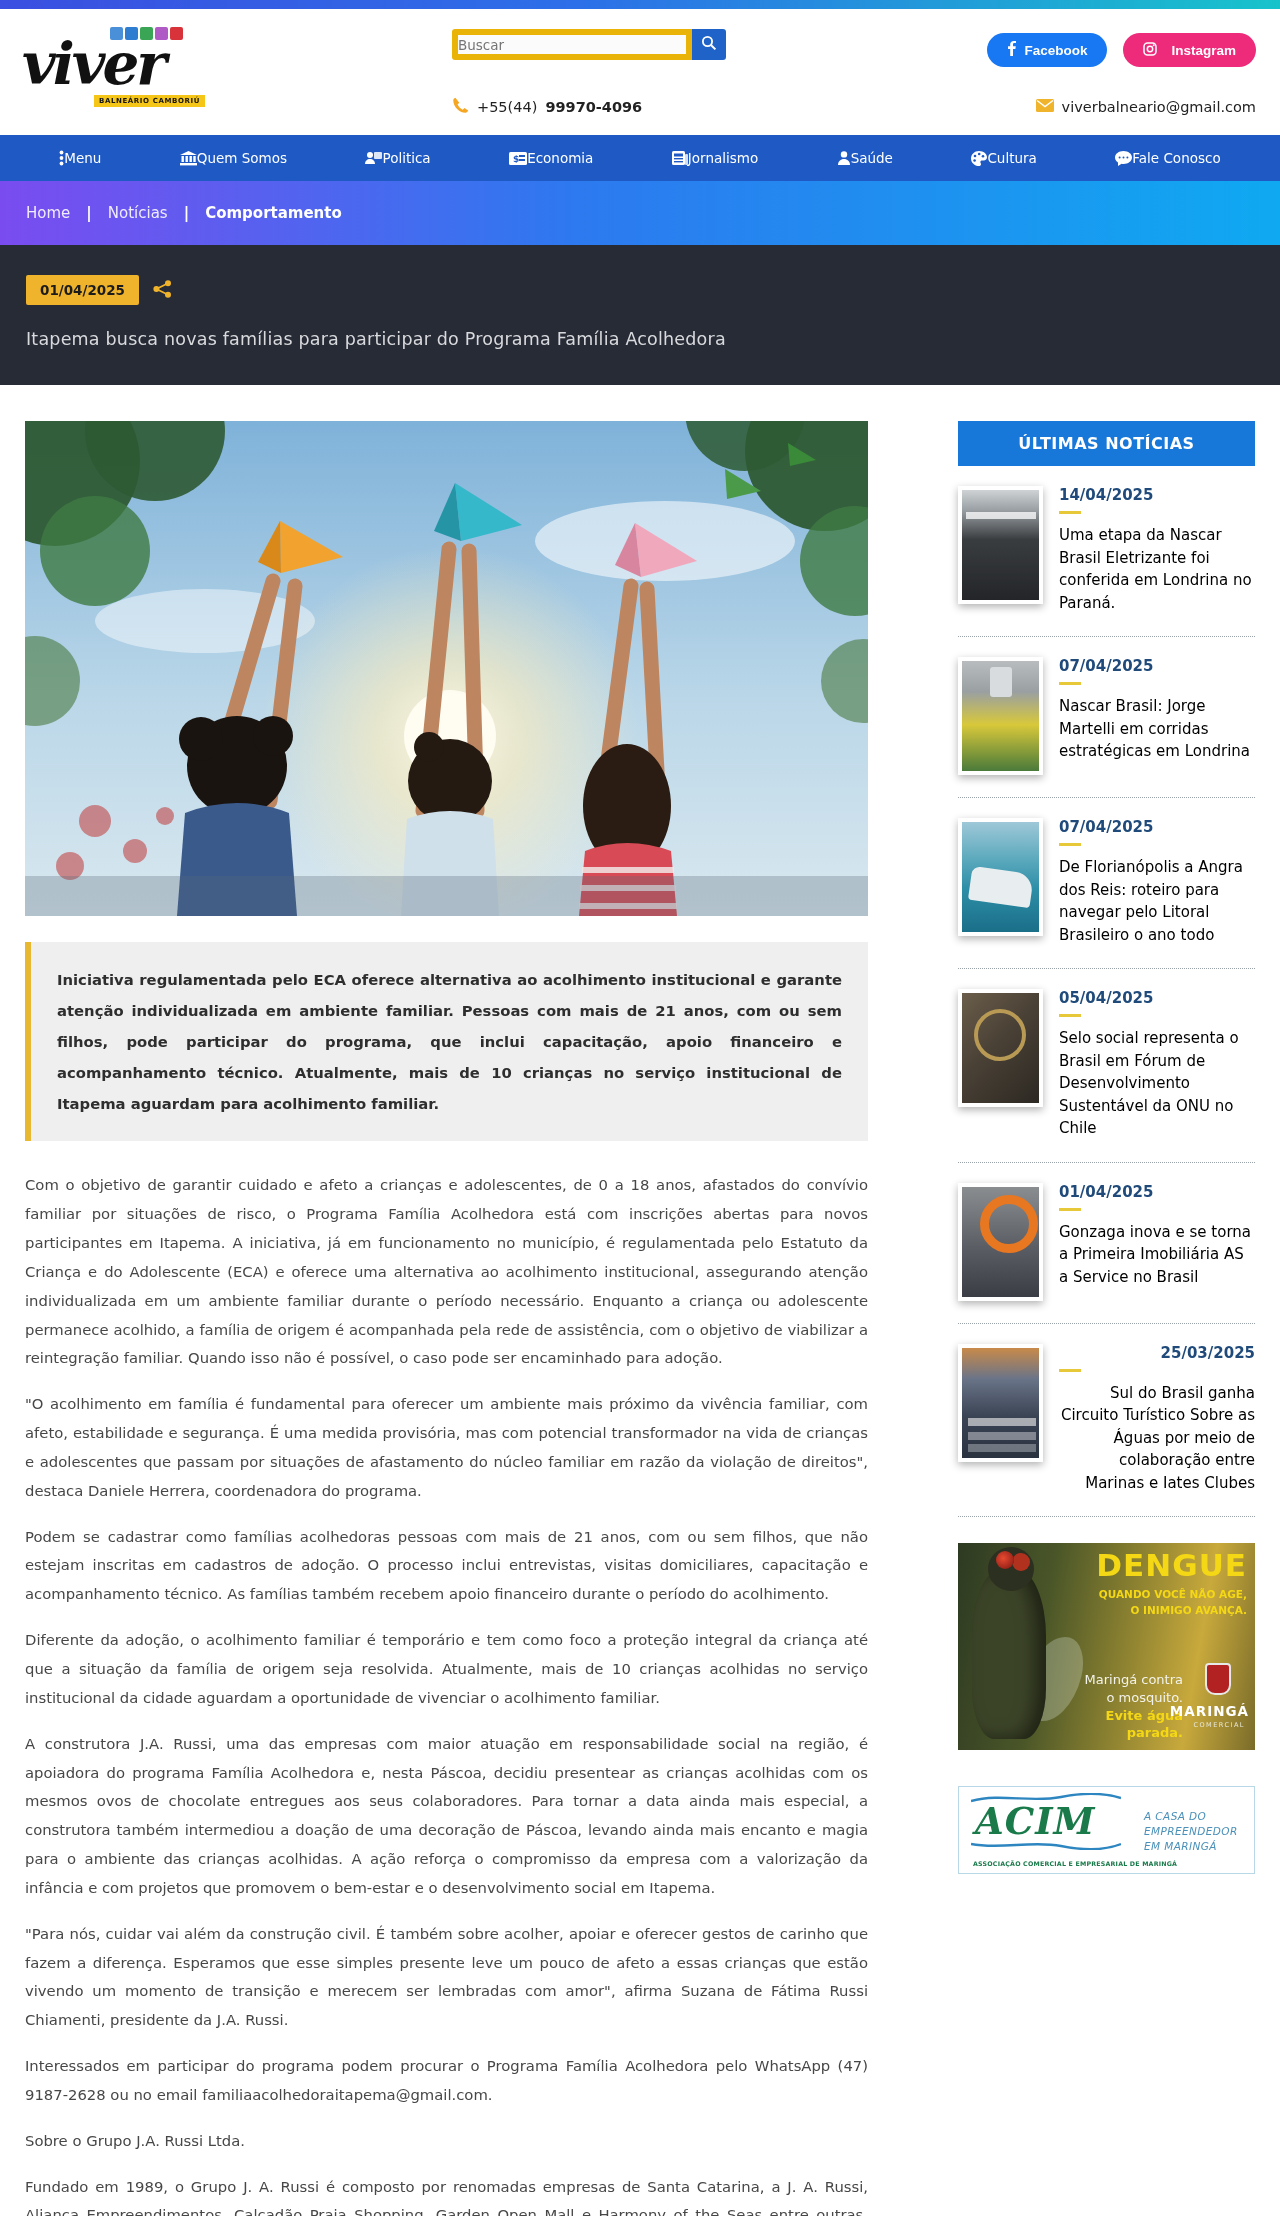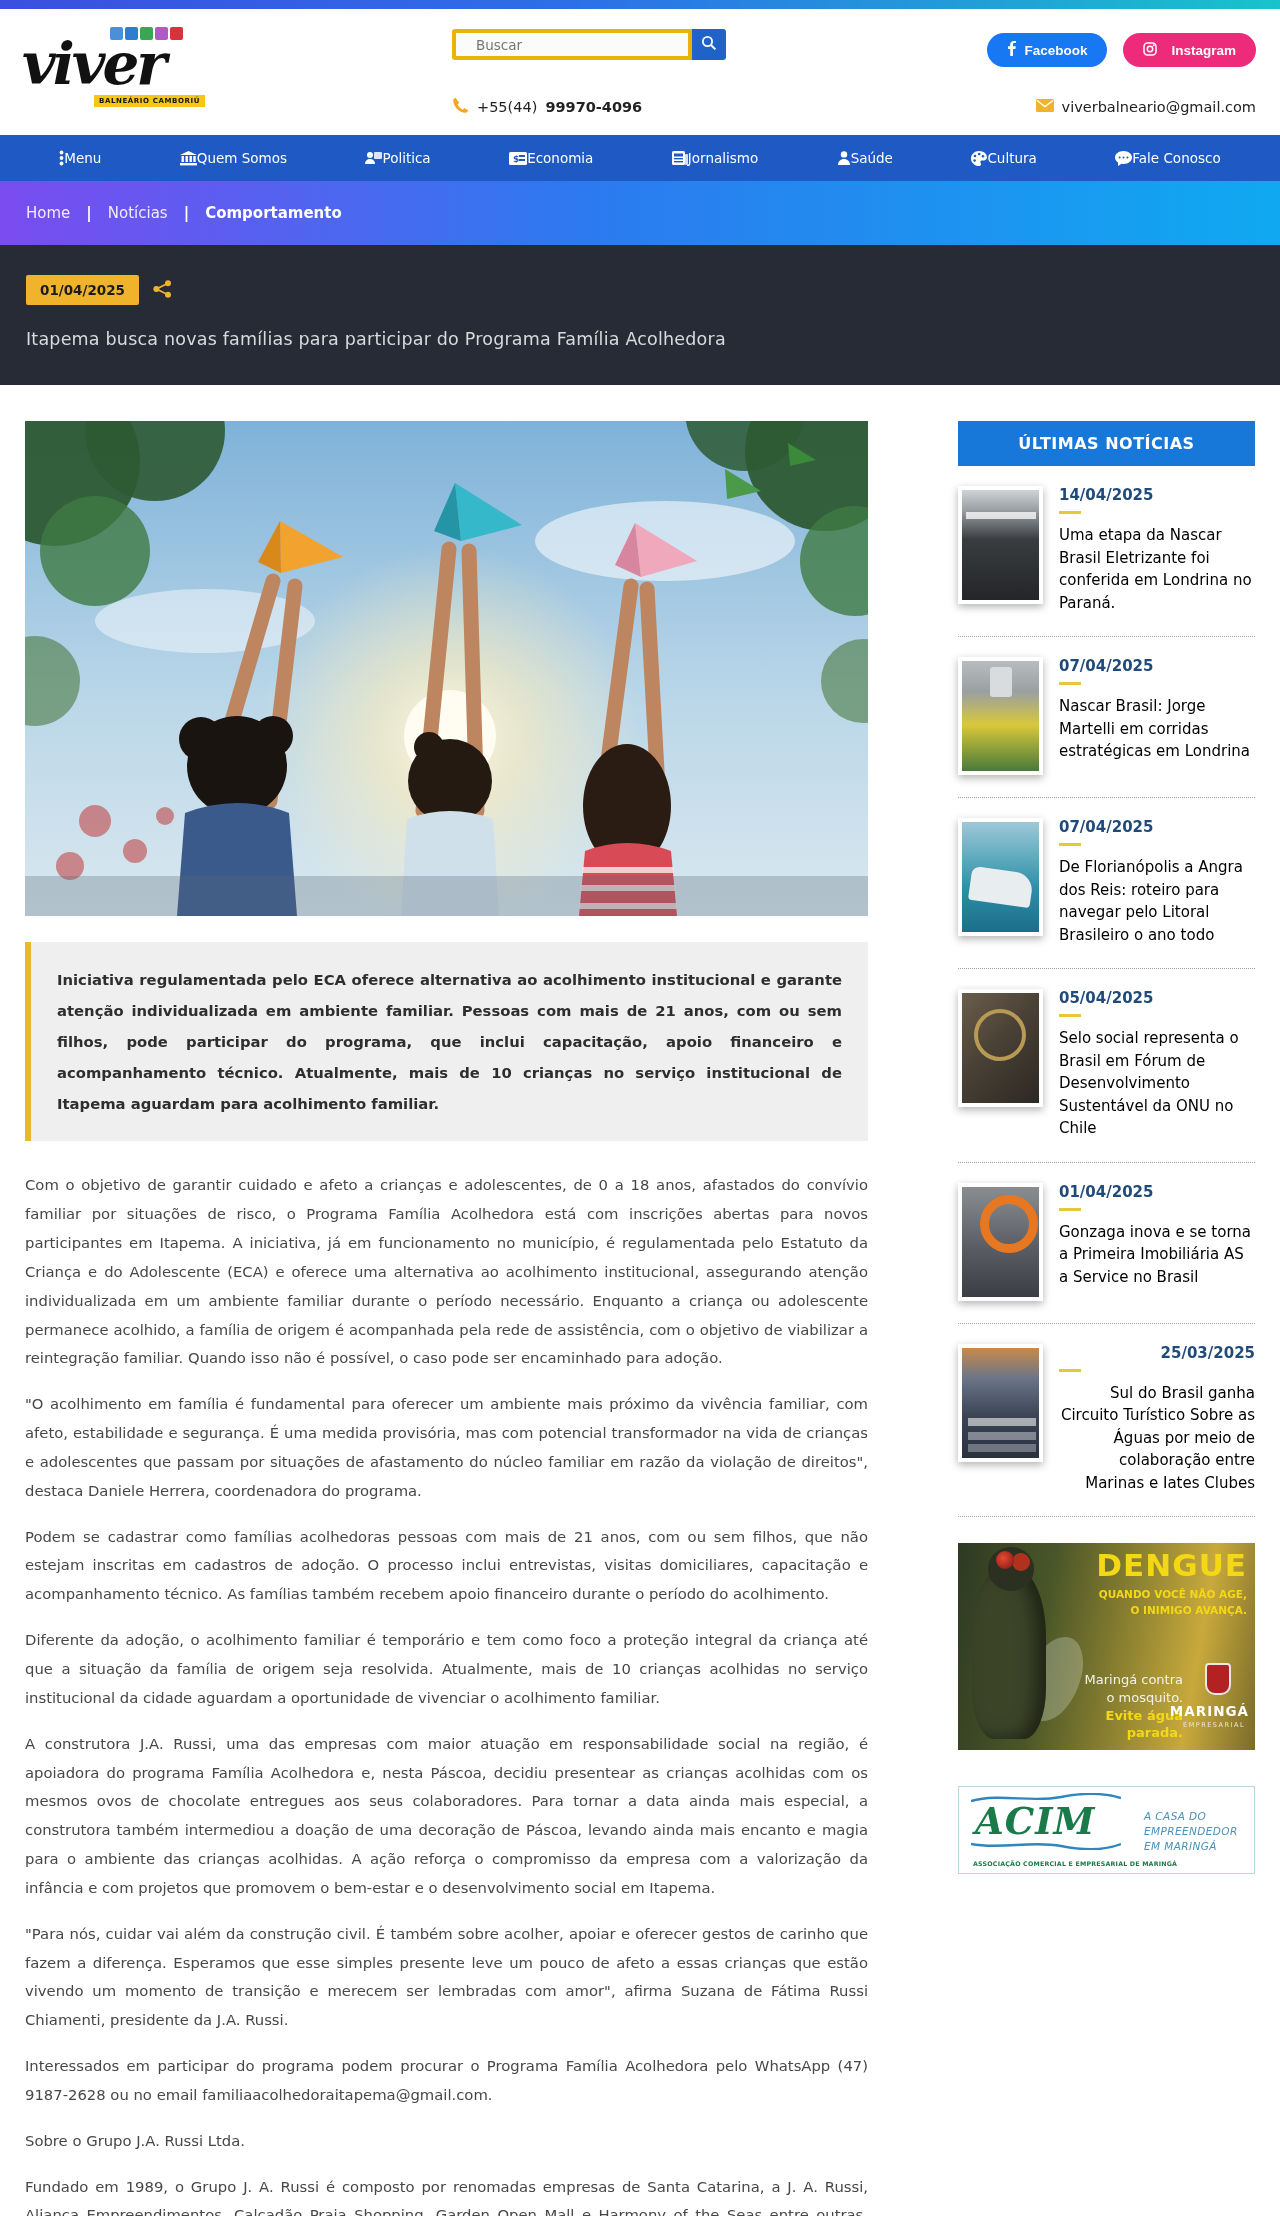--- a/index.html
+++ b/index.html
@@ -21,22 +21,22 @@
   .logo-word {
     font-family:"DejaVu Serif","Liberation Serif",serif; font-style:italic; font-weight:bold;
     font-size:58px; color:#111; letter-spacing:-3px; line-height:1; padding-top:16px; display:block;
   }
   .logo-badge {
     position:absolute; left:72px; top:76px; background:#f5c518; color:#151515;
     font-size:7px; font-weight:bold; letter-spacing:.6px; padding:2px 5px; white-space:nowrap;
   }
   .search-row { position:absolute; left:452px; top:20px; display:flex; }
   .search-input {
-    width:240px; height:31px; border:4px solid #eab308; border-radius:3px 0 0 3px;
-    padding:0 20px; font-size:13.5px; color:#555; background:#fbfbfb; outline:none;
+    width:240px; height:31px; border:6px solid #eab308; border-radius:3px 0 0 3px;
+    padding:0 0; font-size:13.5px; color:#555; background:#fbfbfb; outline:none;
     font-family:"DejaVu Sans","Liberation Sans",sans-serif;
   }
   .search-btn {
     width:34px; height:31px; background:#1f63c9; border:none; border-radius:0 3px 3px 0;
     display:flex; align-items:center; justify-content:center; cursor:pointer;
   }
   .phone-row { position:absolute; left:452px; top:88px; display:flex; align-items:center; gap:8px; font-size:14.5px; color:#222; }
   .phone-bold { font-weight:bold; }
   .social-row { position:absolute; right:24px; top:24px; display:flex; gap:16px; }
   .pill {
@@ -492,21 +492,21 @@
         <span>QUANDO VOCÊ NÃO AGE,</span><br><span>O INIMIGO AVANÇA.</span>
       </div>
       <div class="dengue-line1">
         <span>Maringá contra</span><br><span>o mosquito.</span>
       </div>
       <div class="dengue-line2">
         <span>Evite água</span><br><span>parada.</span>
       </div>
       <div class="dengue-crest"></div>
       <div class="dengue-brand">MARINGÁ</div>
-      <div class="dengue-brand-sub">EMPRESARIAL</div>
+      <div class="dengue-brand-sub">COMERCIAL</div>
     </div>
 
     <div class="banner-acim">
       <div class="acim-left">
         <svg class="acim-wave" width="150" height="10" viewBox="0 0 150 10">
             <path d="M0 8 C30 0 60 10 90 4 S140 2 150 5" fill="none" stroke="#2e86c1" stroke-width="2.4"></path>
           </svg>
         <span class="acim-name">ACIM</span>
         <svg class="acim-wave" width="150" height="10" viewBox="0 0 150 10">
             <path d="M0 4 C30 10 60 0 90 6 S140 8 150 4" fill="none" stroke="#2e86c1" stroke-width="2.4"></path>

